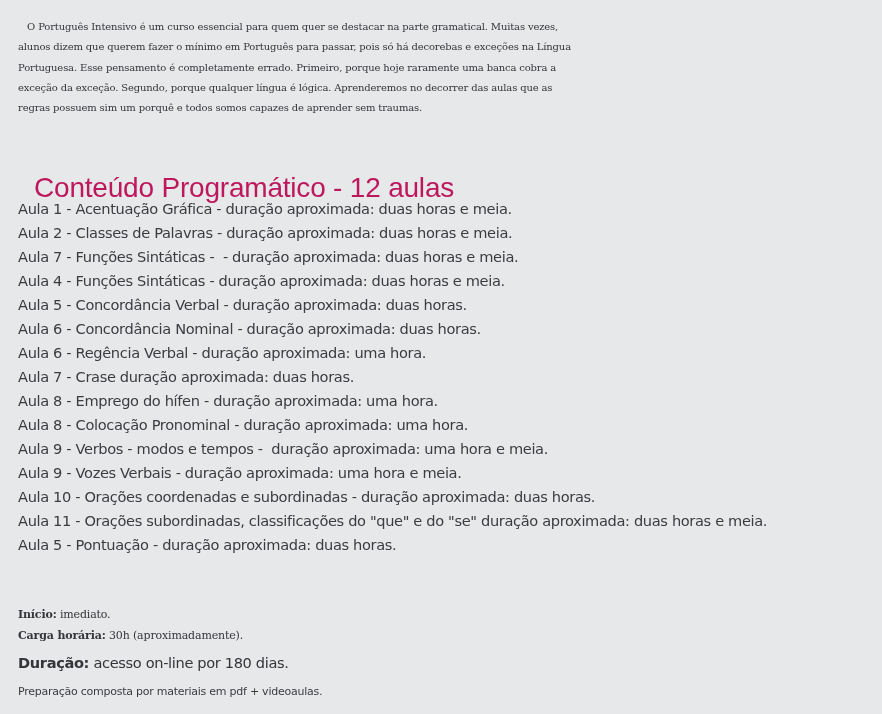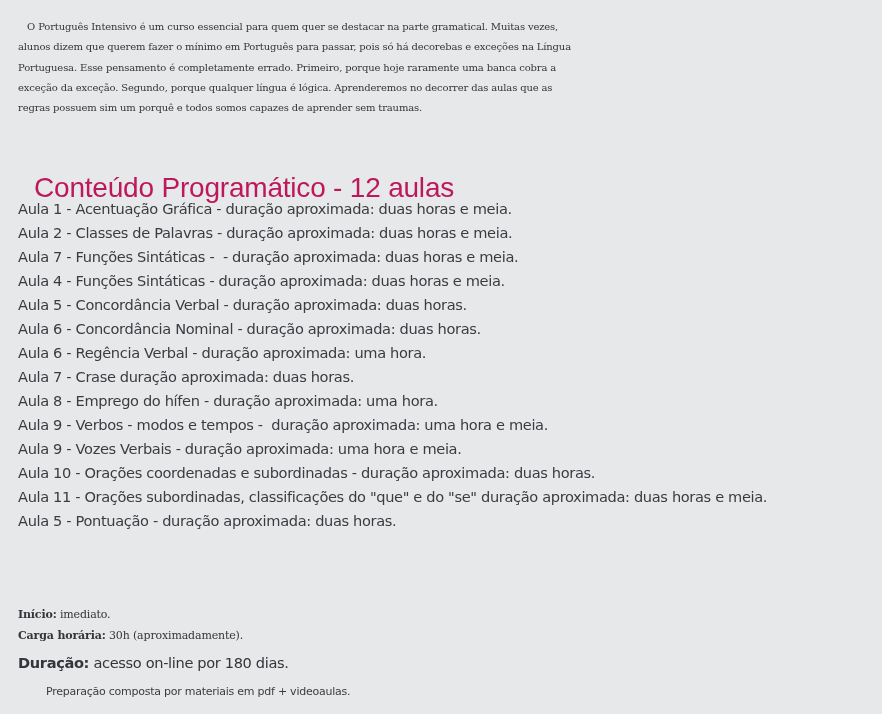--- a/index.html
+++ b/index.html
@@ -80,21 +80,20 @@
     .note {
       position: absolute;
       left: 18px;
       top: 684px;
       font-family: "DejaVu Sans", "Liberation Sans", sans-serif;
       font-size: 11px;
       line-height: 16px;
       letter-spacing: -0.25px;
       color: #3a3c40;
       white-space: nowrap;
-      margin-left: 28px;
     }
   </style>
 </head>
 <body>
 
 <div class="intro">
   <span class="line" style="white-space:pre">   O Português Intensivo é um curso essencial para quem quer se destacar na parte gramatical. Muitas vezes,</span>
   <span class="line">alunos dizem que querem fazer o mínimo em Português para passar, pois só há decorebas e exceções na Língua</span>
   <span class="line">Portuguesa. Esse pensamento é completamente errado. Primeiro, porque hoje raramente uma banca cobra a</span>
   <span class="line">exceção da exceção. Segundo, porque qualquer língua é lógica. Aprenderemos no decorrer das aulas que as</span>
@@ -106,20 +105,21 @@
 <ul class="lessons">
   <li>Aula 1 - Acentuação Gráfica - duração aproximada: duas horas e meia.</li>
   <li>Aula 2 - Classes de Palavras - duração aproximada: duas horas e meia.</li>
   <li>Aula 7 - Funções Sintáticas -  - duração aproximada: duas horas e meia.</li>
   <li>Aula 4 - Funções Sintáticas - duração aproximada: duas horas e meia.</li>
   <li>Aula 5 - Concordância Verbal - duração aproximada: duas horas.</li>
   <li>Aula 6 - Concordância Nominal - duração aproximada: duas horas.</li>
   <li>Aula 6 - Regência Verbal - duração aproximada: uma hora.</li>
   <li>Aula 7 - Crase duração aproximada: duas horas.</li>
   <li>Aula 8 - Emprego do hífen - duração aproximada: uma hora.</li>
+  <li>Aula 8 - Colocação Pronominal - duração aproximada: uma hora.</li>
   <li>Aula 9 - Verbos - modos e tempos -  duração aproximada: uma hora e meia.</li>
   <li>Aula 9 - Vozes Verbais - duração aproximada: uma hora e meia.</li>
   <li>Aula 10 - Orações coordenadas e subordinadas - duração aproximada: duas horas.</li>
   <li>Aula 11 - Orações subordinadas, classificações do "que" e do "se" duração aproximada: duas horas e meia.</li>
   <li>Aula 5 - Pontuação - duração aproximada: duas horas.</li>
 </ul>
 
 <div class="info">
   <div class="row">
     <b>Início:</b><span> imediato.</span>

